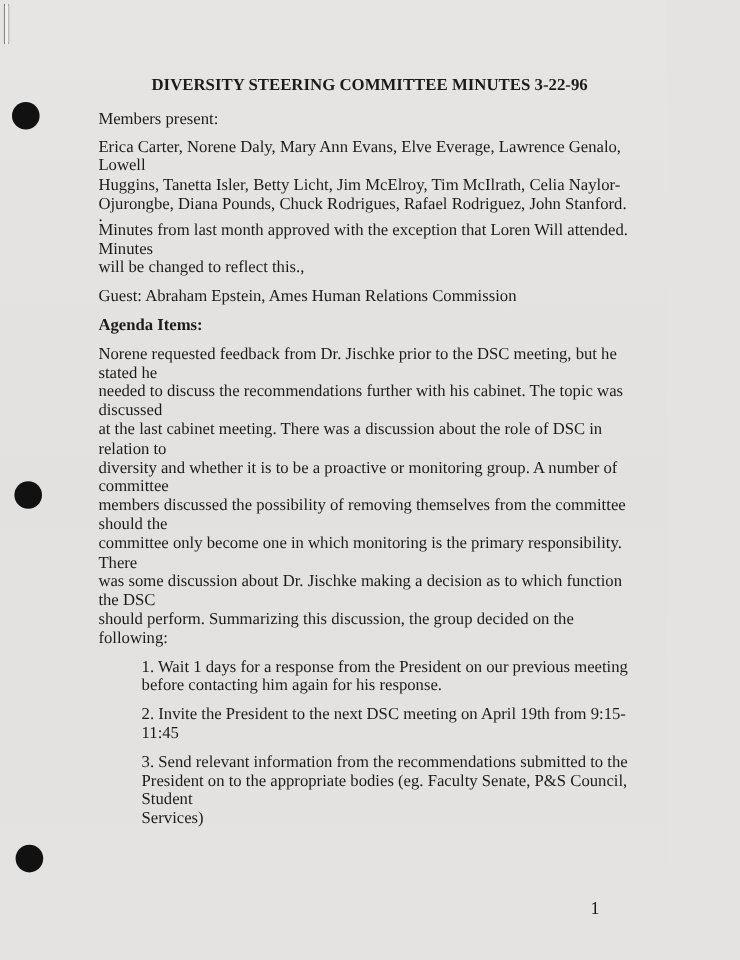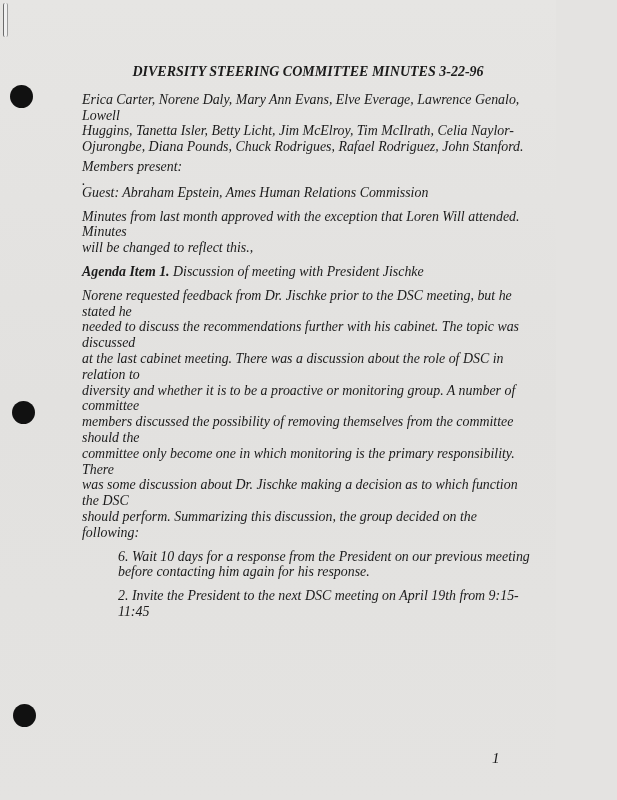--- a/index.html
+++ b/index.html
@@ -6,21 +6,20 @@
   body {
     width: 617px; height: 800px; overflow: hidden;
     background: #e4e3e1;
     position: relative;
     font-family: "Liberation Serif", "DejaVu Serif", serif;
     color: #1b1b1b;
   }
   .page {
     position: absolute; left: 0; top: 0; width: 556px; height: 800px;
     background: linear-gradient(180deg, #e6e5e3 0%, #e2e1df 50%, #e4e3e1 100%);
-    font-style: italic;
   }
   .staple {
     position: absolute; left: 3px; top: 3px; width: 3px; height: 34px;
     border-left: 1px solid #6b6b6b; border-right: 1px solid #9a9a9a;
     background: #f0f0f0; border-radius: 2px;
   }
   .hole {
     position: absolute; width: 23px; height: 23px; border-radius: 50%;
     background: #111;
   }
@@ -46,41 +45,44 @@
 
 <div class="page">
   <div class="staple"></div>
   <div class="hole" style="left:10px; top:85px;"></div>
   <div class="hole" style="left:12px; top:401px;"></div>
   <div class="hole" style="left:13px; top:704px;"></div>
 
   <div class="content">
     <div class="title">DIVERSITY STEERING COMMITTEE MINUTES 3-22-96</div>
 
+    <p>Members present:</p>
     <p style="margin-bottom:4px;">Erica Carter, Norene Daly, Mary Ann Evans, Elve Everage, Lawrence Genalo,  Lowell
 Huggins, Tanetta Isler, Betty Licht, Jim McElroy, Tim McIlrath, Celia Naylor-
 Ojurongbe, Diana Pounds, Chuck Rodrigues, Rafael Rodriguez, John Stanford.</p>
-    <p>Members present:</p>
     <p class="dot">.</p>
-    <p>Guest: Abraham Epstein, Ames Human Relations Commission</p>
     <p>Minutes from last month approved with the exception that Loren Will attended. Minutes
 will be changed to reflect this.,</p>
+    <p>Guest: Abraham Epstein, Ames Human Relations Commission</p>
+    <p class="b">Agenda Items:</p>
 
-    <p><span class="b">Agenda Item 1.</span><span> Discussion of meeting with President Jischke</span></p>
     <p style="">Norene requested feedback from Dr. Jischke prior to the DSC meeting, but he stated he
 needed to discuss the recommendations further with his cabinet.  The topic was discussed
 at the last cabinet meeting.  There was a discussion about the role of DSC in relation to
 diversity and whether it is to be a proactive or monitoring group.  A number of committee
 members discussed the possibility of removing themselves from the committee should the
 committee only become one in which monitoring is the primary responsibility.  There
 was some discussion about Dr. Jischke making a decision as to which function the DSC
 should perform. Summarizing this discussion, the group decided on the following:</p>
     <div class="list">
-      <p>6. Wait 10 days for a response from the President on our previous meeting
+      <p>1. Wait 1 days for a response from the President on our previous meeting
 before contacting him again for his response.</p>
       <p>2. Invite the President to the next DSC meeting on April 19th from 9:15-11:45</p>
+      <p>3. Send relevant information from the recommendations submitted to the
+President on to the appropriate bodies (eg. Faculty Senate, P&amp;S Council, Student
+Services)</p>
     </div>
 
 
   </div>
 
   <div class="pagenum">1</div>
 </div>
 
 </body></html>

